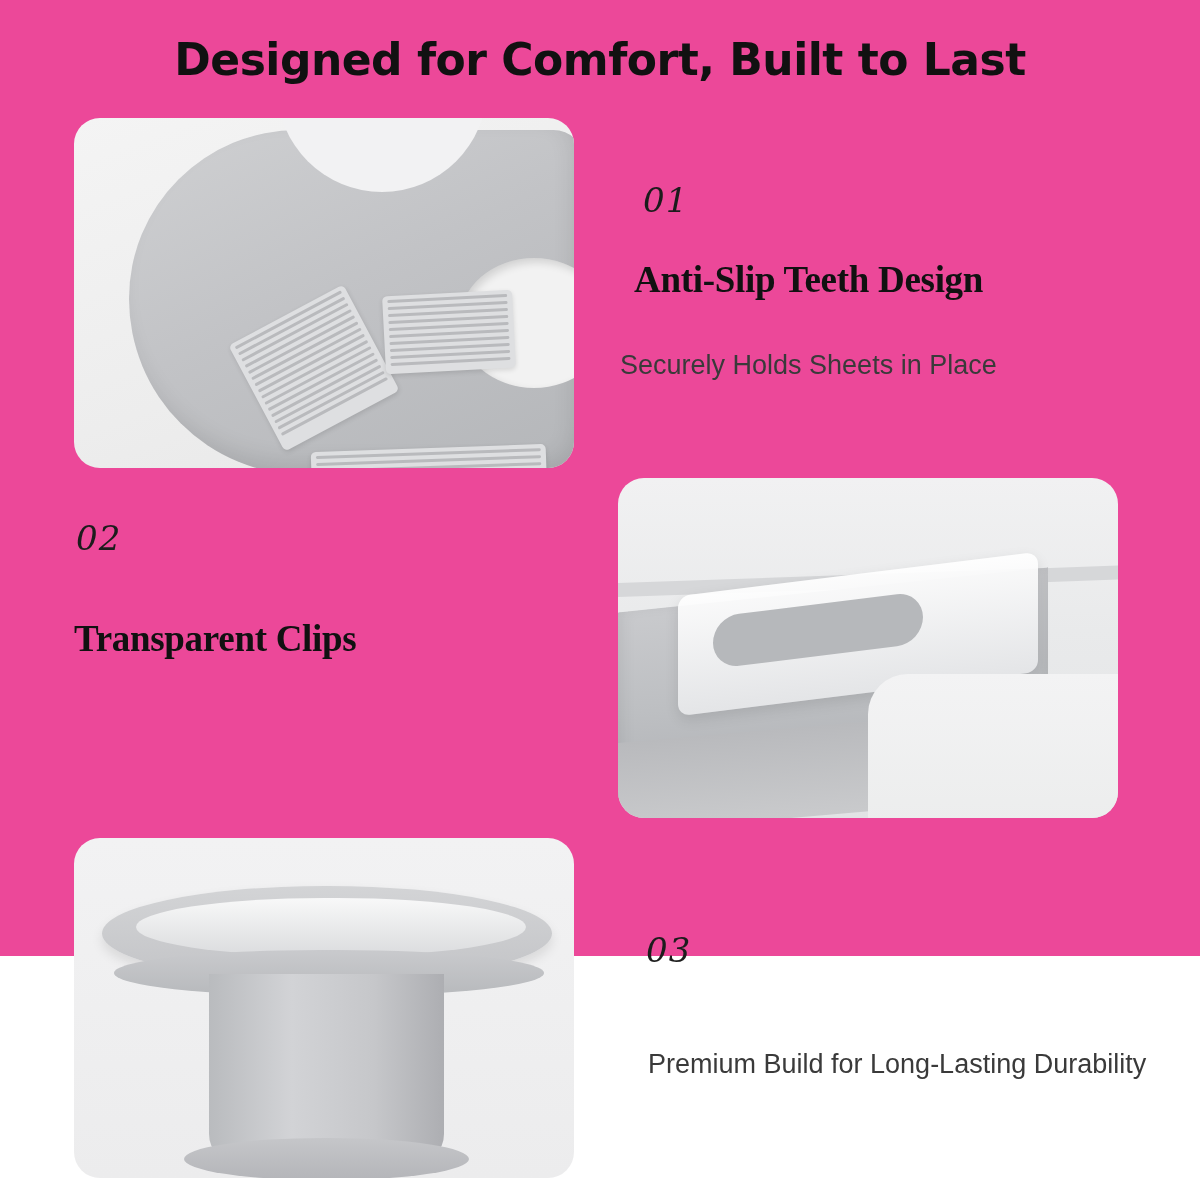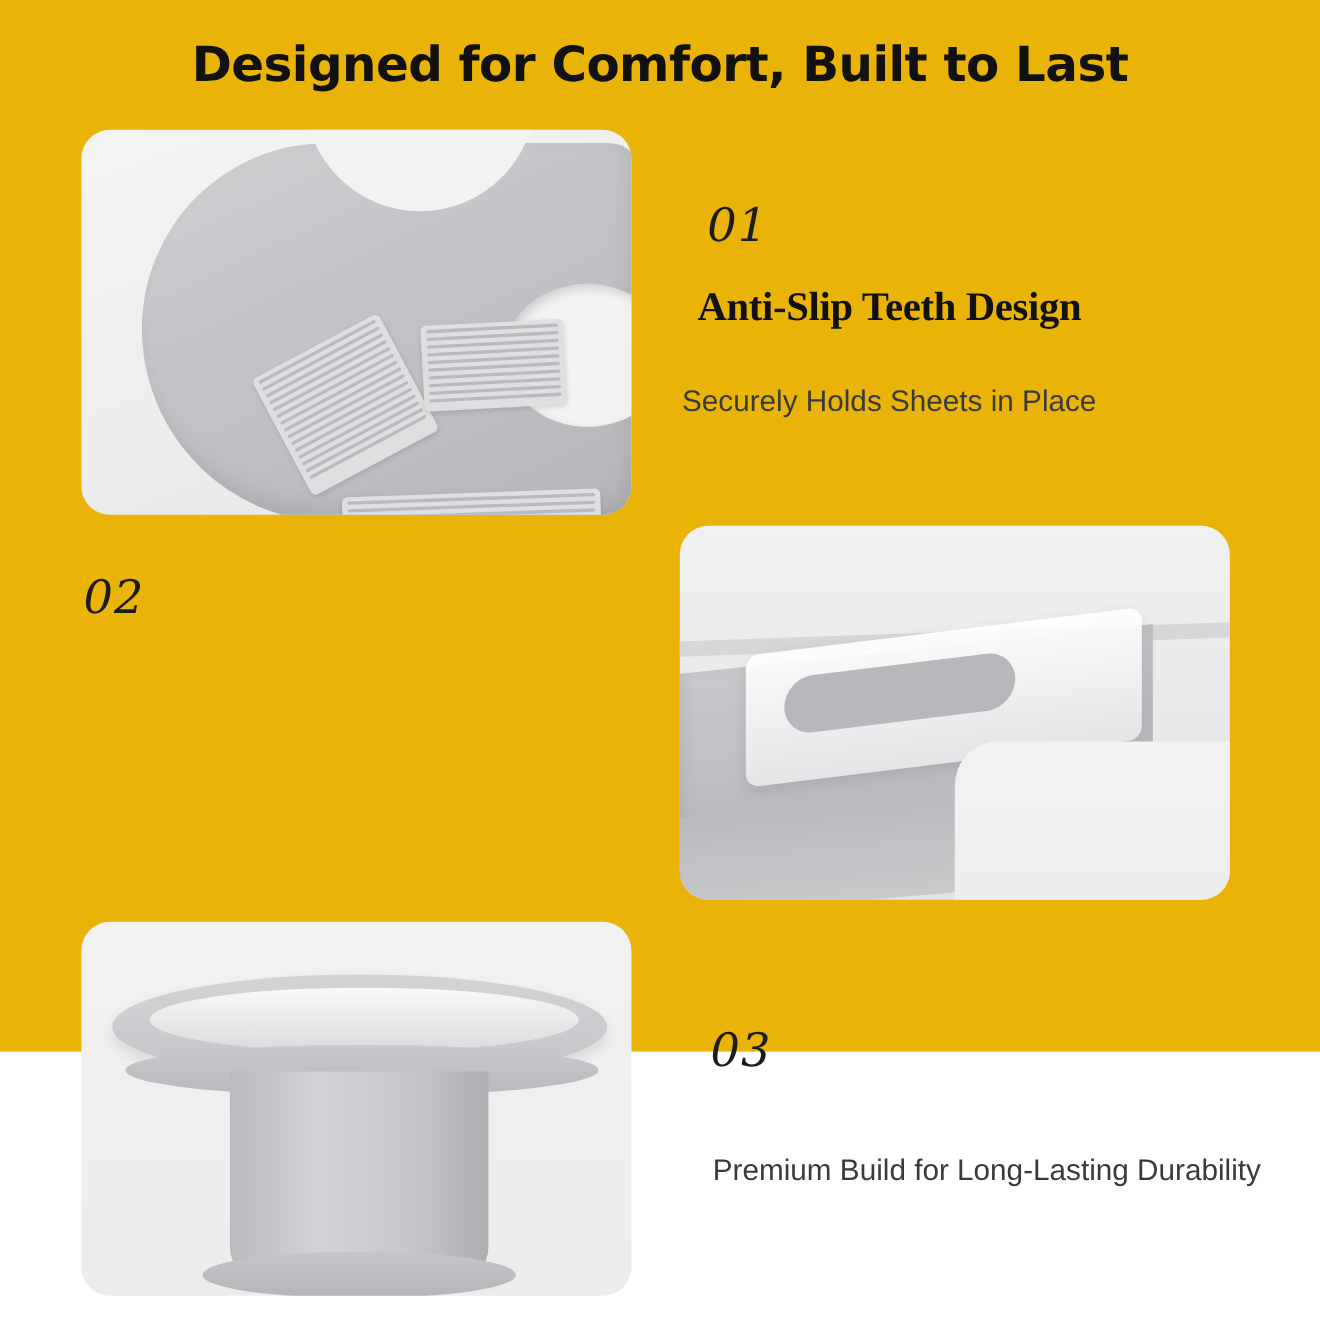--- a/index.html
+++ b/index.html
@@ -10,21 +10,21 @@
     width: 1200px;
     height: 1200px;
     background: #ffffff;
     font-family: "DejaVu Sans", sans-serif;
     overflow: hidden;
   }
   .page {
     position: relative;
     width: 1200px;
     height: 956px;
-    background: #eab308;
+    background: #ec4899;
   }
 
   
   .title {
     position: absolute;
     top: 34px;
     left: 0;
     width: 1200px;
     text-align: center;
     font-family: "DejaVu Sans", sans-serif;
@@ -33,21 +33,21 @@
     letter-spacing: -0.5px;
     color: #111111;
     white-space: nowrap;
   }
 
   
   .feature-num {
     position: absolute;
     font-family: "DejaVu Serif", serif;
     font-style: italic;
-    font-size: 42px;
+    font-size: 34px;
     color: #1c1c1c;
     letter-spacing: 1px;
   }
   .feature-head {
     position: absolute;
     font-family: Liberation Serif, serif;
     font-weight: bold;
     font-size: 37px;
     color: #111111;
     letter-spacing: -0.3px;
@@ -305,20 +305,21 @@
         <i></i>
     </div>
 
   </div>
 
   <div class="feature-num" id="num-01">01</div>
   <div class="feature-head" id="head-01">Anti-Slip Teeth Design</div>
   <div class="feature-sub" id="sub-01">Securely Holds Sheets in Place</div>
 
   <div class="feature-num" id="num-02">02</div>
+  <div class="feature-head" id="head-02">Transparent Clips</div>
 
   <div class="photo" id="photo-clip">
     <div class="clip-bar-top"></div>
     <div class="clip-plate"></div>
     <div class="clip-shadow"></div>
     <div class="clip-clear"></div>
     <div class="clip-inner"></div>
     <div class="clip-riser"></div>
   </div>
 

